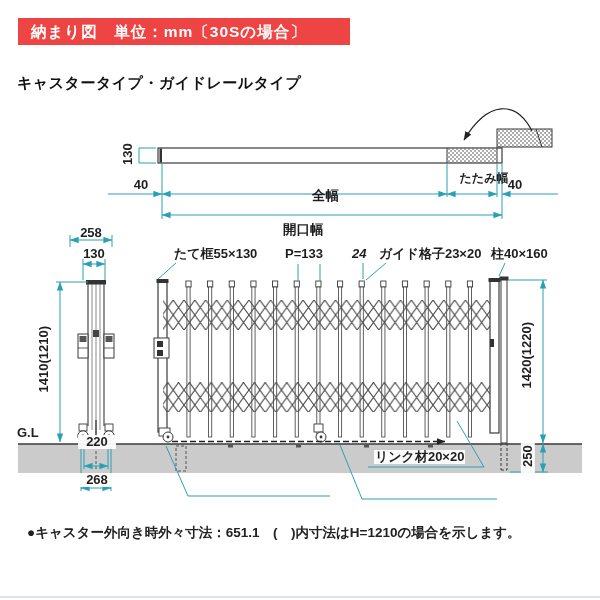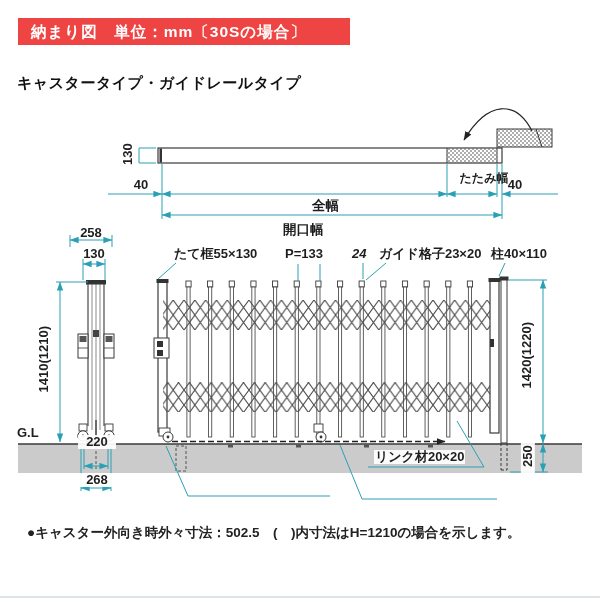--- a/index.html
+++ b/index.html
@@ -203,36 +203,36 @@
   <div id="header-bar">
     <span>納まり図　単位：mm〔30Sの場合〕</span>
   </div>
   <div id="subtitle" class="lbl">キャスタータイプ・ガイドレールタイプ</div>
 
   <div class="lbl sz13 ctr rot" style="left:103px;top:147px;width:50px;">130</div>
   <div class="lbl sz13 ctr" style="left:128px;top:178px;width:26px;">40</div>
   <div class="lbl sz14" style="left:283px;top:175px;margin-top:48px;">開口幅</div>
   <div class="lbl sz12 ctr" style="left:446px;top:172px;width:76px;">たたみ幅</div>
   <div class="lbl sz13 ctr" style="left:502px;top:178px;width:26px;">40</div>
-  <div class="lbl sz14" style="left:312px;top:199px;">全幅</div>
+  <div class="lbl sz14" style="left:312px;top:189px;">全幅</div>
 
   <div class="lbl sz13 ctr" style="left:73px;top:226px;width:36px;">258</div>
   <div class="lbl sz13 ctr" style="left:76px;top:247px;width:36px;">130</div>
   <div class="lbl sz13 ctr rot" style="left:-1px;top:352px;width:90px;">1410(1210)</div>
   <div class="lbl sz13" style="left:17px;top:426px;">G.L</div>
   <div class="lbl sz13 ctr knock" style="left:78px;top:435px;width:36px;">220</div>
   <div class="lbl sz13 ctr knock" style="left:78px;top:473px;width:36px;">268</div>
 
   <div class="lbl sz13" style="left:174px;top:247px;">たて框55×130</div>
   <div class="lbl sz13" style="left:285px;top:247px;">P=133</div>
   <div class="lbl sz13" style="left:352px;top:247px;font-style:italic;">24</div>
   <div class="lbl sz13" style="left:379px;top:247px;text-align:right;">ガイド格子23×20</div>
-  <div class="lbl sz13" style="left:491px;top:247px;">柱40×110</div>
+  <div class="lbl sz13" style="left:491px;top:247px;">柱40×160</div>
 
   <div class="lbl sz13 ctr rot" style="left:482px;top:348px;width:90px;">1420(1220)</div>
   <div class="lbl sz13 ctr rot knock" style="left:507px;top:449px;width:40px;">250</div>
 
   <div class="lbl sz13 knock" style="left:374px;top:450px;">リンク材20×20</div>
 
-  <div id="note">●キャスター外向き時外々寸法：502.5　(　)内寸法はH=1210の場合を示します。</div>
+  <div id="note">●キャスター外向き時外々寸法：651.1　(　)内寸法はH=1210の場合を示します。</div>
 
   <div id="page-bottom-line"></div>
 </div>
 
 </body></html>

